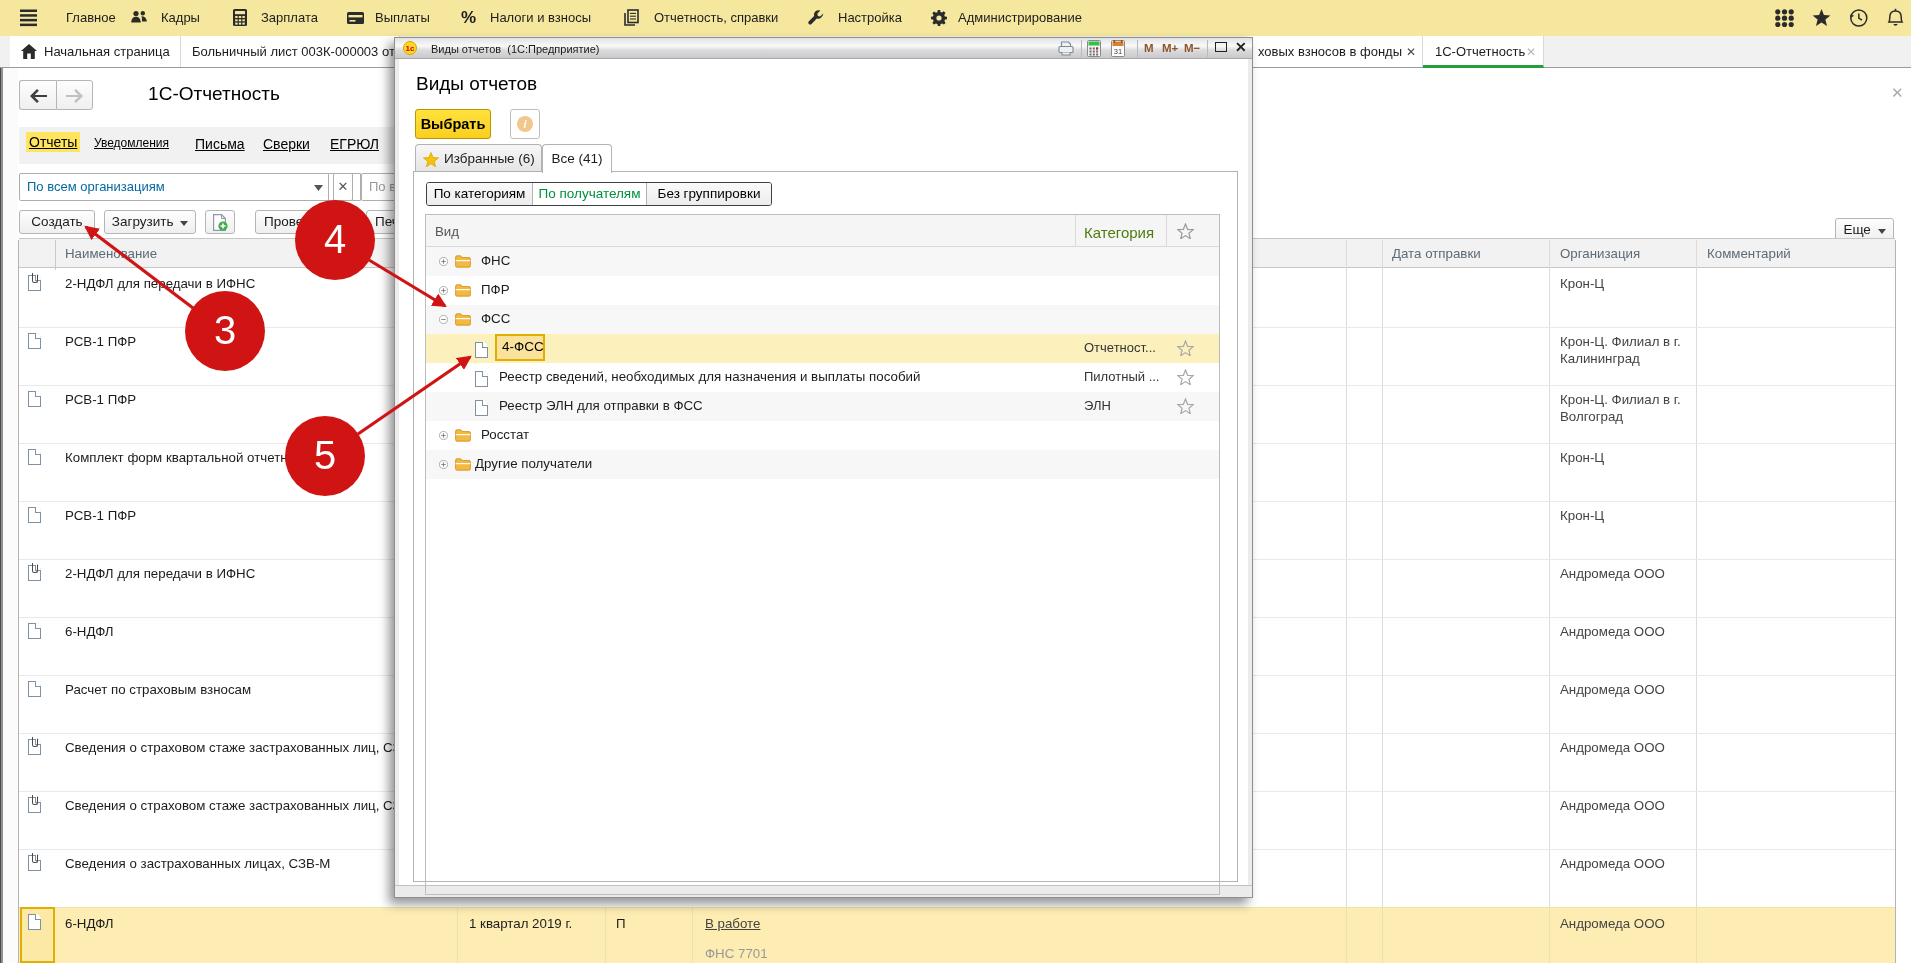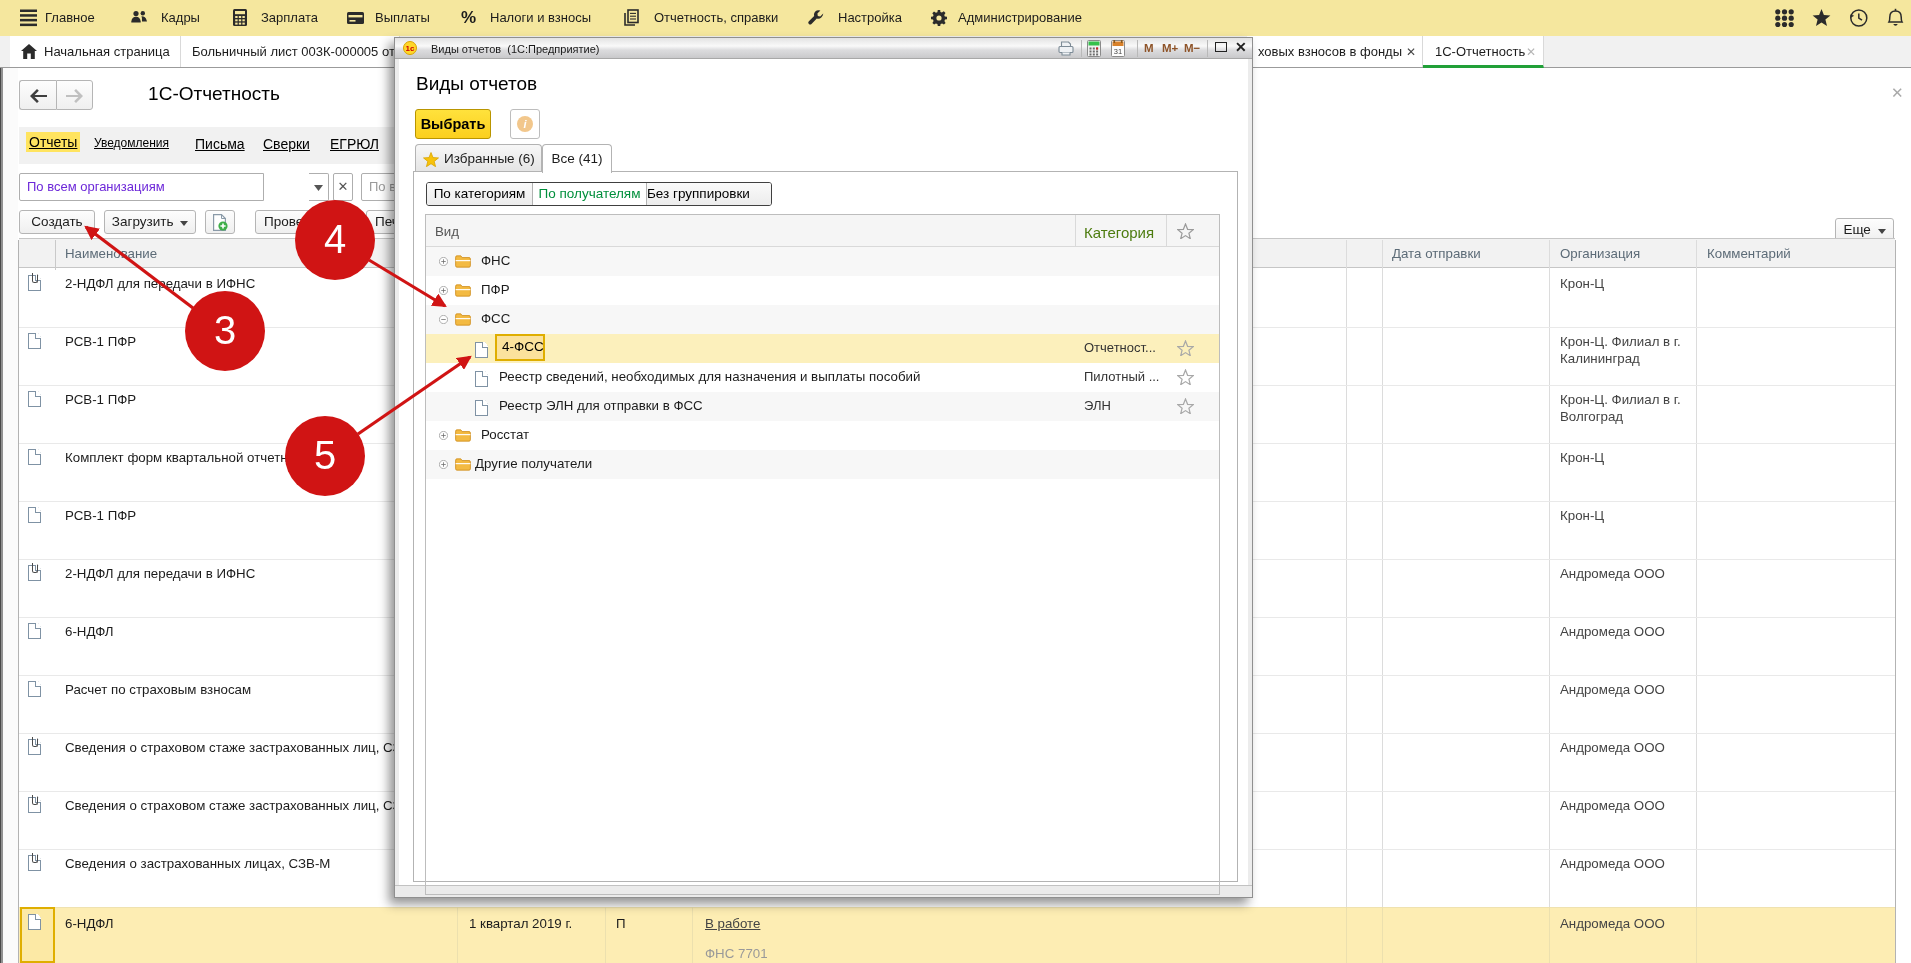--- a/index.html
+++ b/index.html
@@ -46,21 +46,21 @@
 <body>
 <div id="menubar">
   <svg class="micon" style="left:20px; top:9px" width="17" height="18" viewBox="0 0 17 18">
       <g fill="#2b2b2b">
         <rect x="0" y="0.5" width="17" height="2.5"></rect>
         <rect x="0" y="5.2" width="17" height="2.5"></rect>
         <rect x="0" y="9.9" width="17" height="2.5"></rect>
         <rect x="0" y="14.6" width="17" height="2.5"></rect>
       </g>
     </svg>
-  <div class="mitem" style="left:45px">Главное</div>
+  <div class="mitem" style="left:66px">Главное</div>
   <svg class="micon" style="left:131px; top:10px" width="17" height="15" viewBox="0 0 17 15">
       <g fill="#2b2b2b">
         <circle cx="5" cy="3.6" r="2.6"></circle>
         <path d="M0.3 11.5 Q0.8 6.8 5 6.8 Q9.2 6.8 9.7 11.5 L9.7 12.6 L0.3 12.6 Z"></path>
         <circle cx="11.8" cy="3.2" r="2.2"></circle>
         <path d="M10.5 6.3 Q14.6 6.2 15.6 10.2 L16 11.4 L11 11.4 Q11.3 8 10.5 6.3 Z"></path>
       </g>
     </svg>
   <div class="mitem" style="left:161px">Кадры</div>
   <svg class="micon" style="left:233px; top:9px" width="14" height="17" viewBox="0 0 14 17">
@@ -137,21 +137,21 @@
       <path fill="#2b2b2b" d="M6.3 16 A2.3 2.3 0 0 0 10.7 16 Z"></path>
       <rect x="7.7" y="0.8" width="1.6" height="2" fill="#2b2b2b"></rect>
     </svg>
 </div>
 <div id="tabbar">
   <div class="tab" style="left:10px; width:171px; padding-left:34px">
     <svg style="position:absolute; left:11px; top:8px" width="16" height="15" viewBox="0 0 16 15">
         <path fill="#2b2b2b" d="M8 0 L16 7 L13.8 7 L13.8 15 L9.8 15 L9.8 9.6 L6.2 9.6 L6.2 15 L2.2 15 L2.2 7 L0 7 Z"></path>
       </svg>
     Начальная страница</div>
-  <div class="tab" style="left:181px; width:219px; padding-left:11px">Больничный лист 003К-000005 от</div>
+  <div class="tab" style="left:181px; width:219px; padding-left:11px">Больничный лист 003К-000003 от</div>
   <div class="tab" style="left:1247px; width:176px; padding-left:11px">ховых взносов в фонды
     <span style="position:absolute; right:6px; top:1px; color:#444; font-size:12px">✕</span></div>
   <div class="tab" style="left:1423px; width:121px; padding-left:12px; border-bottom:3px solid #21a038; height:32px">1С-Отчетность
     <span style="position:absolute; right:7px; top:1px; color:#b5b5b5; font-size:12px">✕</span></div>
 </div>
 <div id="main">
   <div class="abs" style="left:0; top:0; width:1px; height:895px; background:#4a4a4a"></div>
   <div class="abs" style="left:1px; top:0; width:2px; height:895px; background:#919191"></div>
   <div class="abs" style="left:3px; top:0; width:15px; height:895px; background:#fbfbfb"></div>
 
@@ -167,21 +167,21 @@
 
   <div class="abs" style="left:1891px; top:16px; font-size:15px; color:#a9a9a9">✕</div>
 
   <div class="abs" style="left:19px; top:59px; width:1234px; height:37px; background:#f1f1f1"></div>
   <div class="abs" style="left:26px; top:66px; font-size:14px"><span style="background:#ffe45f; padding:2px 3px; text-decoration:underline">Отчеты</span></div>
   <div class="abs" style="left:94px; top:68px; font-size:12px; text-decoration:underline">Уведомления</div>
   <div class="abs" style="left:195px; top:68px; font-size:14px; text-decoration:underline">Письма</div>
   <div class="abs" style="left:263px; top:68px; font-size:14px; text-decoration:underline">Сверки</div>
   <div class="abs" style="left:330px; top:68px; font-size:14px; text-decoration:underline">ЕГРЮЛ</div>
 
-  <div class="abs" style="left:19px; top:105px; width:245px; height:28px; background:#fff; border:1px solid #aeaeae; border-radius:2px 0 0 2px; font-size:13px; color:#6d28d9; line-height:26px; padding-left:7px">По всем организациям</div>
+  <div class="abs" style="left:19px; top:105px; width:342px; height:28px; background:#fff; border:1px solid #aeaeae; border-radius:2px 0 0 2px; font-size:13px; color:#0369a1; line-height:26px; padding-left:7px">По всем организациям</div>
   <div class="abs" style="left:309px; top:105px; width:20px; height:28px; background:#fff; border:1px solid #aeaeae; border-left:none; border-radius:0 2px 2px 0">
     <svg width="9" height="6" viewBox="0 0 9 6" style="margin:11px 0 0 5px">
         <path fill="#555" d="M0 0 L9 0 L4.5 6 Z"></path>
       </svg></div>
   <div class="abs" style="left:333px; top:105px; width:20px; height:28px; background:#fff; border:1px solid #aeaeae; border-radius:2px; color:#555; font-size:13px; text-align:center; line-height:26px">✕</div>
   <div class="abs" style="left:361px; top:105px; width:38px; height:28px; background:#fff; border:1px solid #aeaeae; border-radius:2px 0 0 2px; font-size:13px; color:#9a9a9a; line-height:26px; padding-left:7px; overflow:hidden">По в</div>
 
   <div class="btn" style="left:19px; top:142px; width:76px; height:24px; line-height:22px">Создать</div>
   <div class="btn" style="left:104px; top:142px; width:92px; height:24px; line-height:22px">Загрузить
     <svg width="8" height="5" viewBox="0 0 8 5" style="margin-left:3px">
@@ -336,21 +336,21 @@
     <svg style="position:absolute; left:7px; top:7px" width="16" height="15" viewBox="0 0 16 15">
         <path fill="#f7c20a" stroke="#d9a400" stroke-width="0.8" d="M8 0.5 L10 5.6 L15.5 5.9 L11.2 9.4 L12.6 14.7 L8 11.7 L3.4 14.7 L4.8 9.4 L0.5 5.9 L6 5.6 Z"></path>
       </svg></div>
   <div class="abs" style="left:147px; top:106px; width:70px; height:29px; background:#fff; border:1px solid #b3b3b3; border-bottom:none; border-radius:4px 4px 0 0; font-size:13.5px; color:#1c1c1c; line-height:28px; text-align:center; z-index:3">Все (41)</div>
 
   <div class="abs" style="left:18px; top:133px; width:825px; height:711px; background:#fff; border:1px solid #b3b3b3; z-index:2">
 
     <div class="abs" style="left:12px; top:10px; height:24px; border:1px solid #404040; border-radius:3px; overflow:hidden; display:flex">
       <div style="width:106px; background:linear-gradient(#fafafa,#ececec); border-right:1px solid #b3b3b3; font-size:13.5px; text-align:center; line-height:22px">По категориям</div>
       <div style="width:114px; background:#fff; border-right:1px solid #b3b3b3; font-size:13.5px; color:#008f3c; text-align:center; line-height:22px">По получателям</div>
-      <div style="width:124px; background:linear-gradient(#fafafa,#ececec); font-size:13.5px; line-height:22px">Без группировки</div>
+      <div style="width:124px; background:linear-gradient(#fafafa,#ececec); font-size:13.5px; text-align:center; line-height:22px">Без группировки</div>
     </div>
 
     <div class="abs" style="left:11px; top:42px; width:795px; height:681px; border:1px solid #bdbdbd; font-size:14px">
       <div class="abs" style="left:0; top:0; width:793px; height:32px; background:#f5f5f5; border-bottom:1px solid #d9d9d9"></div>
       <div class="abs" style="left:9px; top:9px; color:#555; font-size:13.3px">Вид</div>
       <div class="abs" style="left:649px; top:0; width:1px; height:32px; background:#d9d9d9"></div>
       <div class="abs" style="left:740px; top:0; width:1px; height:32px; background:#d9d9d9"></div>
       <div class="abs" style="left:658px; top:9px; color:#4d7c0f; font-size:15px">Категория</div>
       <svg style="position:absolute; left:751px; top:8px" width="17" height="16" viewBox="0 0 17 16">
           <path fill="none" stroke="#9a9a9a" stroke-width="1.2" d="M8.5 1 L10.6 6.3 L16.3 6.6 L11.9 10.2 L13.3 15.7 L8.5 12.6 L3.7 15.7 L5.1 10.2 L0.7 6.6 L6.4 6.3 Z"></path>

